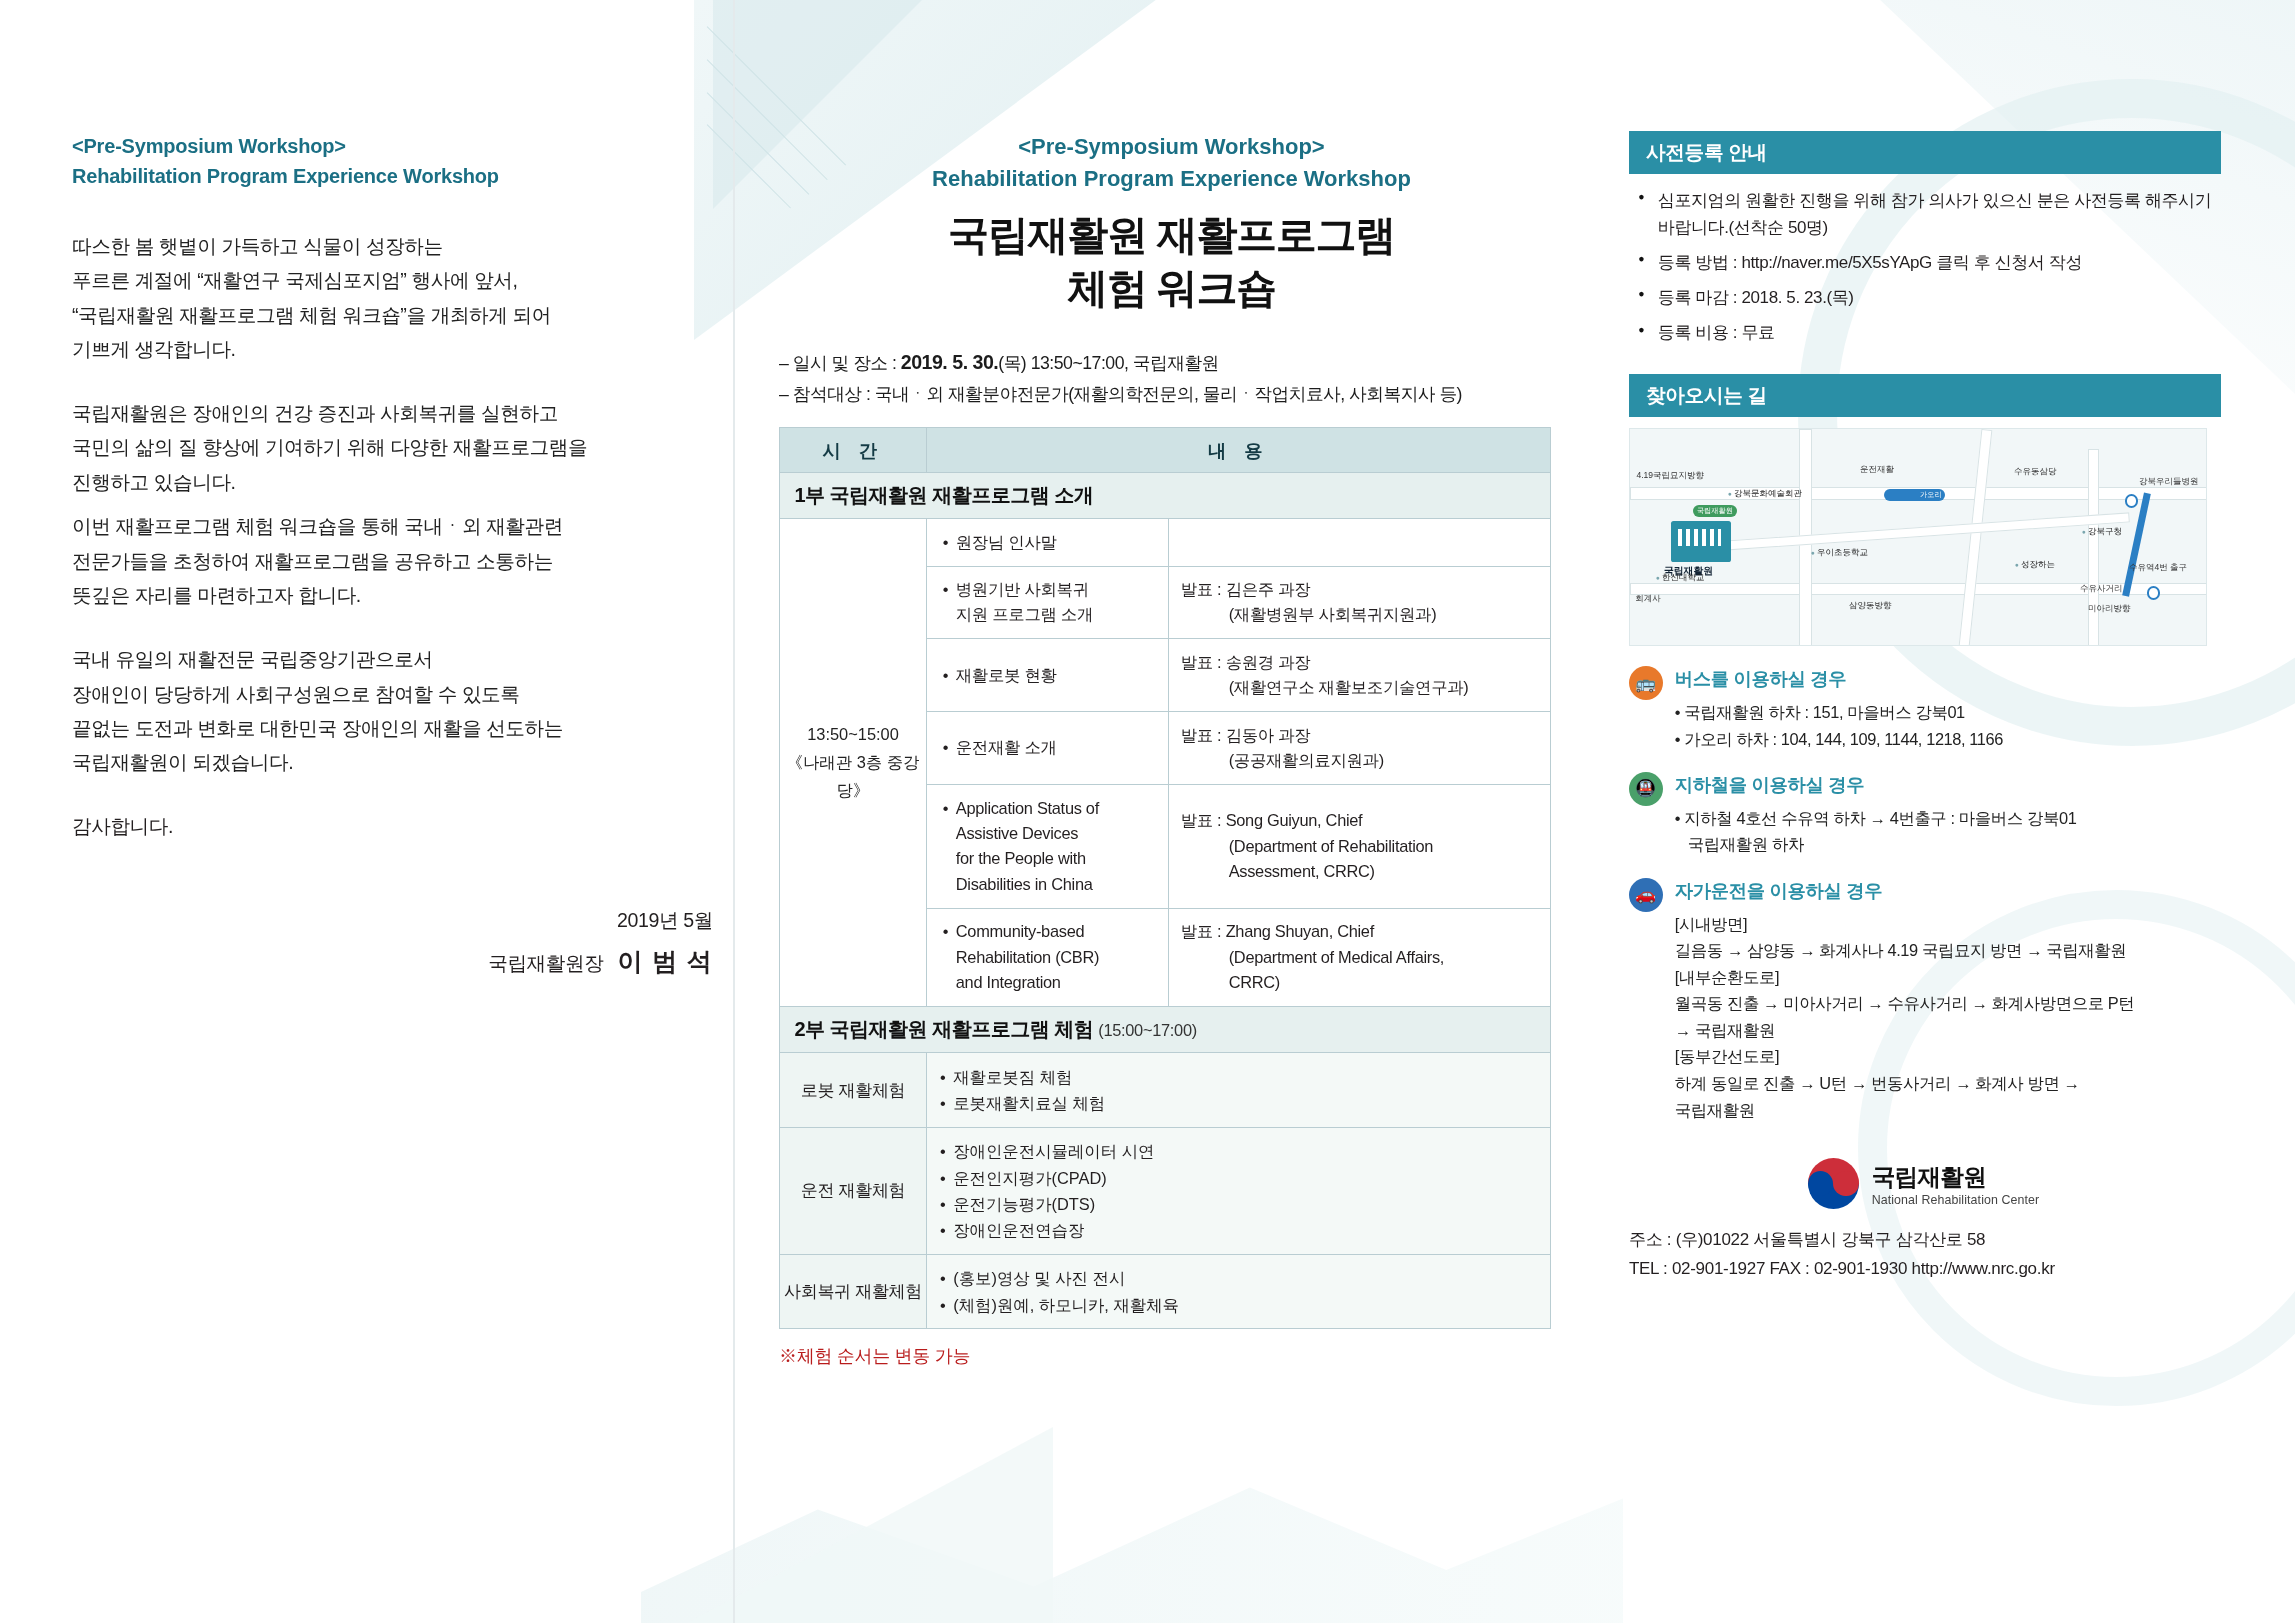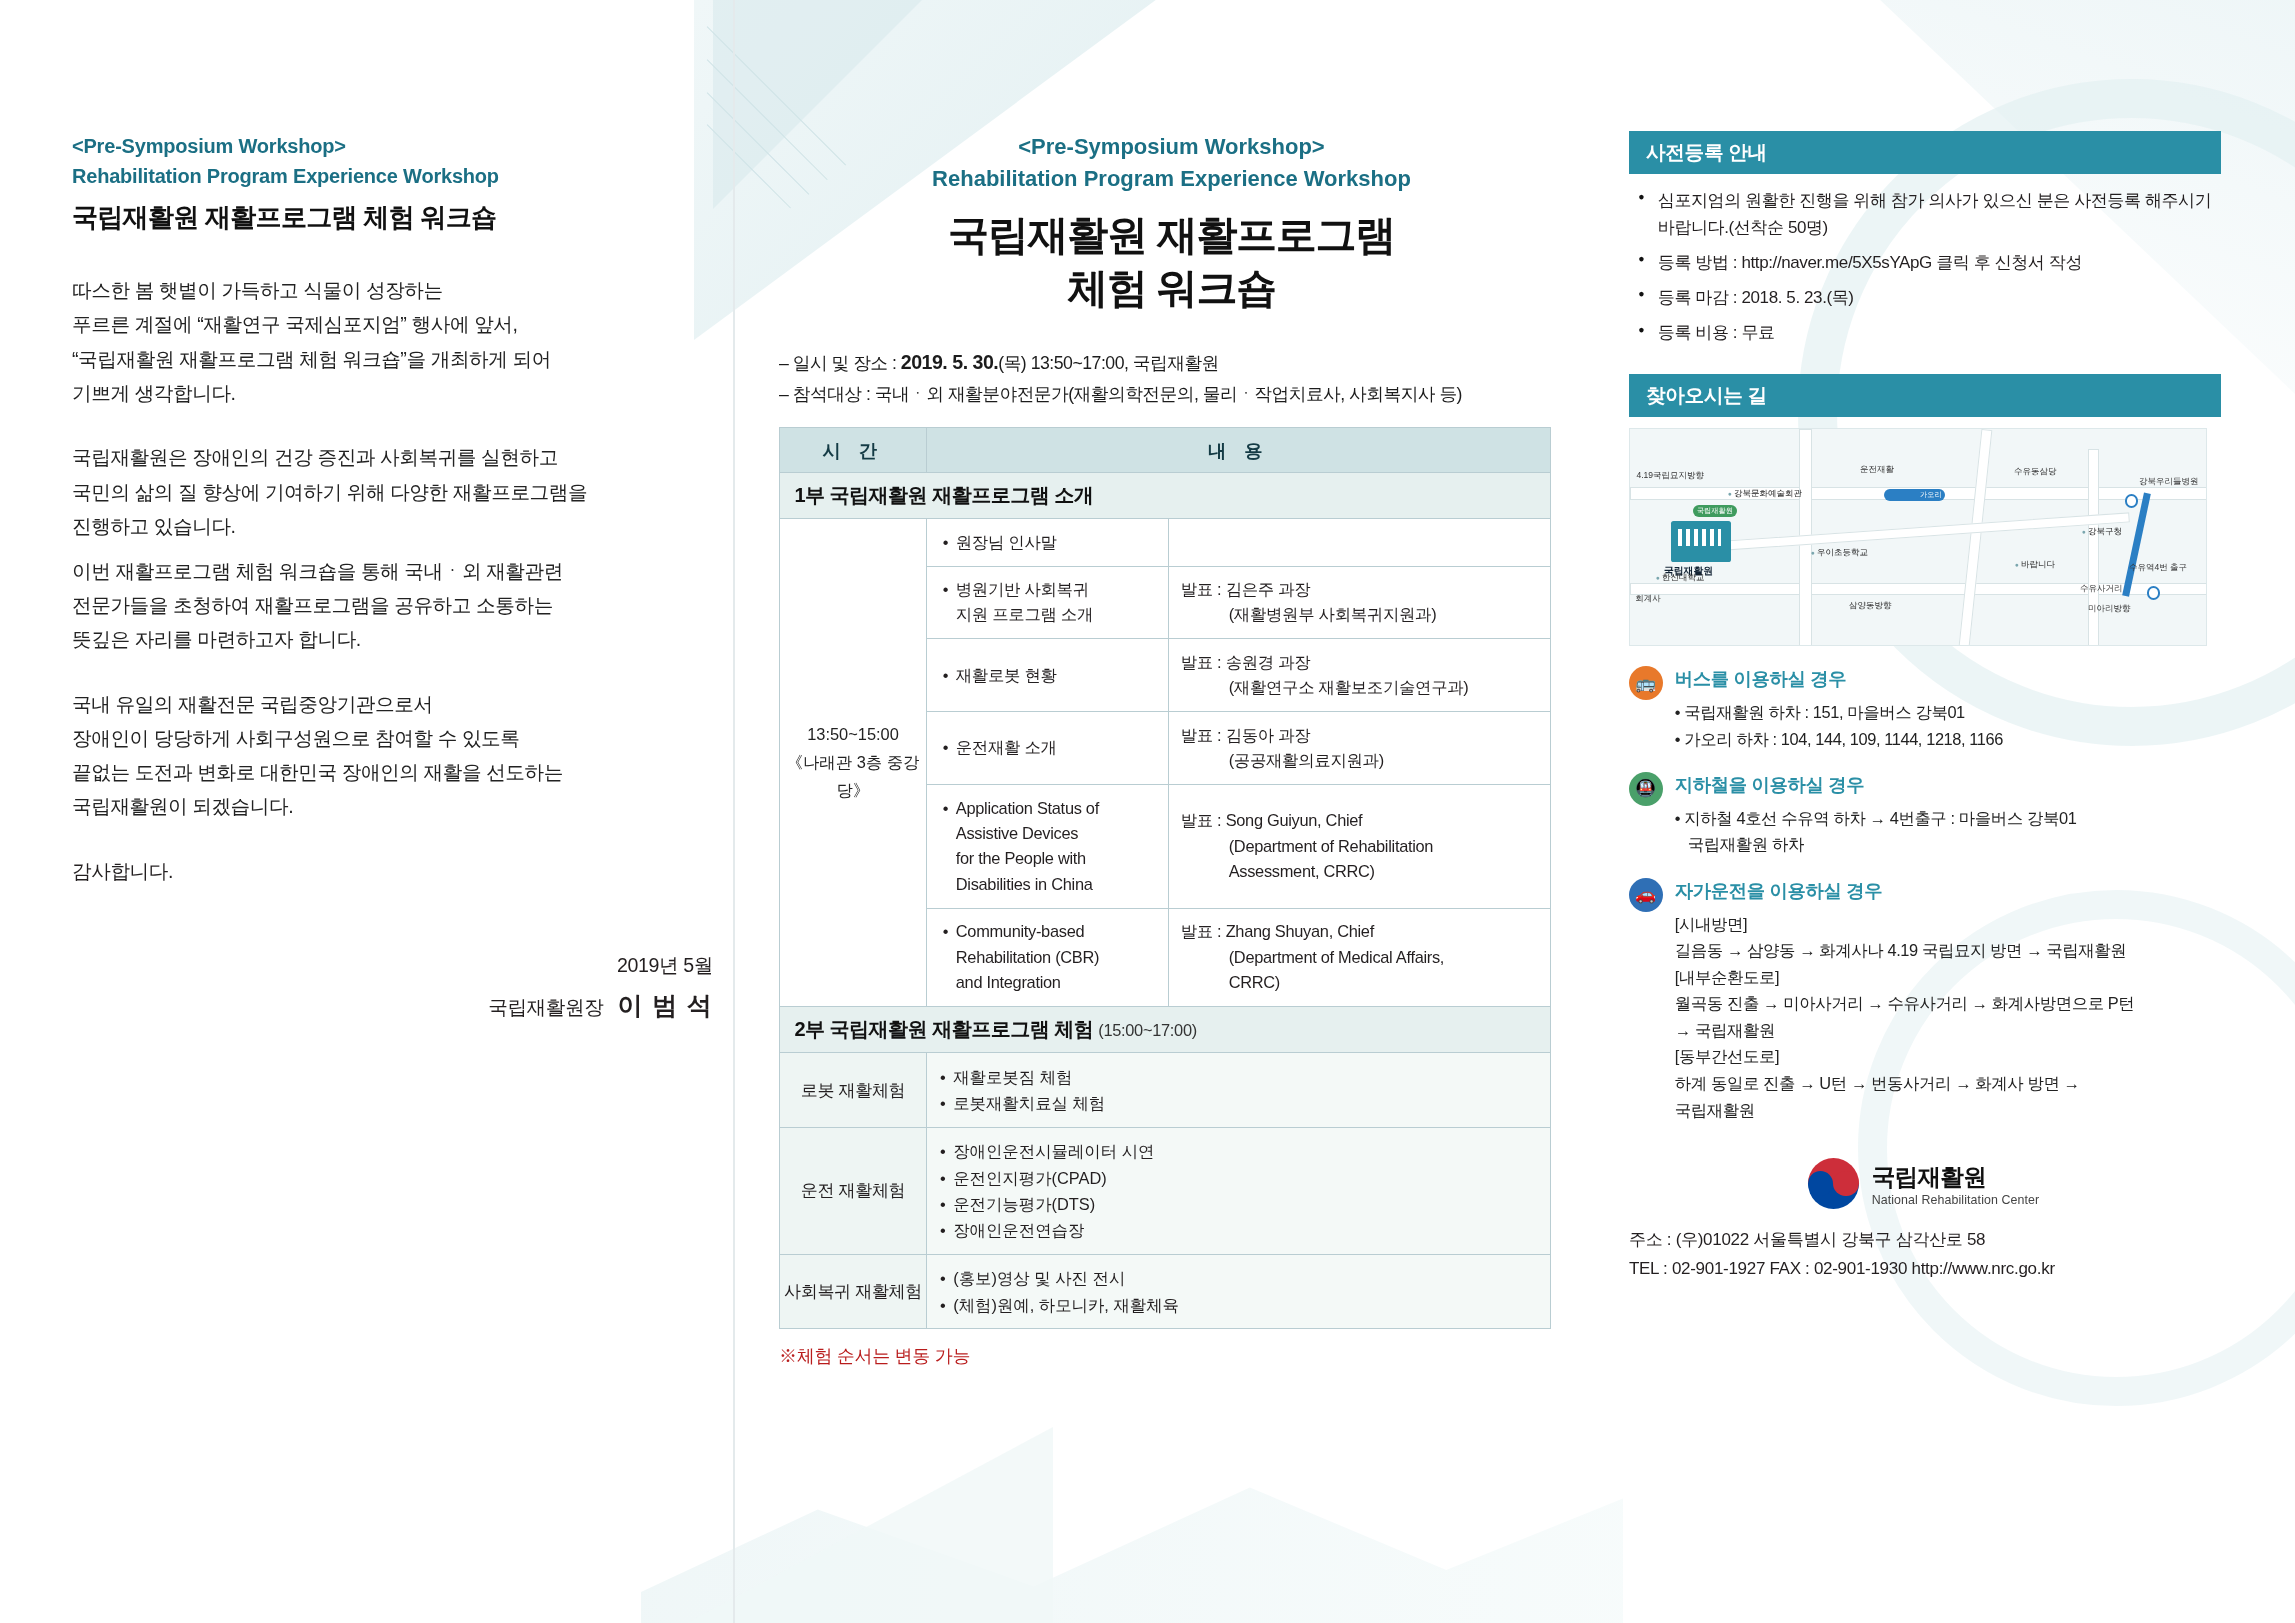--- a/index.html
+++ b/index.html
@@ -159,21 +159,20 @@
     <span style="left:0;top:92px;width:144px;transform:rotate(45deg)"></span>
     <span style="left:0;top:124px;width:118px;transform:rotate(45deg)"></span>
   </div>
 </div>
 
 <div class="divider"></div>
 
 <div class="col col-left">
   <div class="lead-en">&lt;Pre-Symposium Workshop&gt;</div>
   <div class="lead-en">Rehabilitation Program Experience Workshop</div>
-  <div class="lead-ko">국립재활원 재활프로그램 체험 워크숍</div>
 
   <div class="body-p first" style="white-space:pre-line">따스한 봄 햇볕이 가득하고 식물이 성장하는
 푸르른 계절에 “재활연구 국제심포지엄” 행사에 앞서,
 “국립재활원 재활프로그램 체험 워크숍”을 개최하게 되어
 기쁘게 생각합니다.</div>
   <div class="body-p" style="white-space:pre-line">국립재활원은 장애인의 건강 증진과 사회복귀를 실현하고
 국민의 삶의 질 향상에 기여하기 위해 다양한 재활프로그램을
 진행하고 있습니다.</div>
   <div class="body-p" style="white-space:pre-line;margin-top:10.5px">이번 재활프로그램 체험 워크숍을 통해 국내ㆍ외 재활관련
 전문가들을 초청하여 재활프로그램을 공유하고 소통하는
@@ -361,21 +360,21 @@
 
     <div class="map-label" style="left:6.5px;top:41px;">4.19국립묘지방향</div>
     <div class="map-label" style="left:230px;top:35px;">운전재활</div>
     <div class="map-label" style="left:384px;top:37px;font-family:Liberation Serif, serif;">수유동삼당</div>
     <div class="map-label" style="left:509px;top:47px;">강북우리들병원</div>
     <div class="map-poi" style="left:98px;top:59px;">강북문화예술회관</div>
     <div class="map-badge" style="left:254px;top:60px;padding-left:36px;">가오리</div>
     <div class="map-badge green" style="left:63px;top:76px;">국립재활원</div>
     <div class="map-poi" style="left:452px;top:97px;">강북구청</div>
     <div class="map-poi" style="left:181px;top:118px;">우이초등학교</div>
-    <div class="map-poi" style="left:385px;top:130px;">바랍니다</div>
+    <div class="map-poi" style="left:385px;top:130px;">성장하는</div>
     <div class="map-label" style="left:499px;top:133px;">수유역4번 출구</div>
     <div class="map-poi" style="left:26px;top:143px;">한신대학교</div>
     <div class="map-label" style="left:5.2px;top:164px;">회계사</div>
     <div class="map-label" style="left:219px;top:171px;">삼양동방향</div>
     <div class="map-label" style="left:458px;top:174px;">미아리방향</div>
     <div class="map-label" style="left:450px;top:154px;">수유사거리</div>
   </div>
 
   <div class="way-block">
     <div class="way-ico ico-bus">🚌</div>

